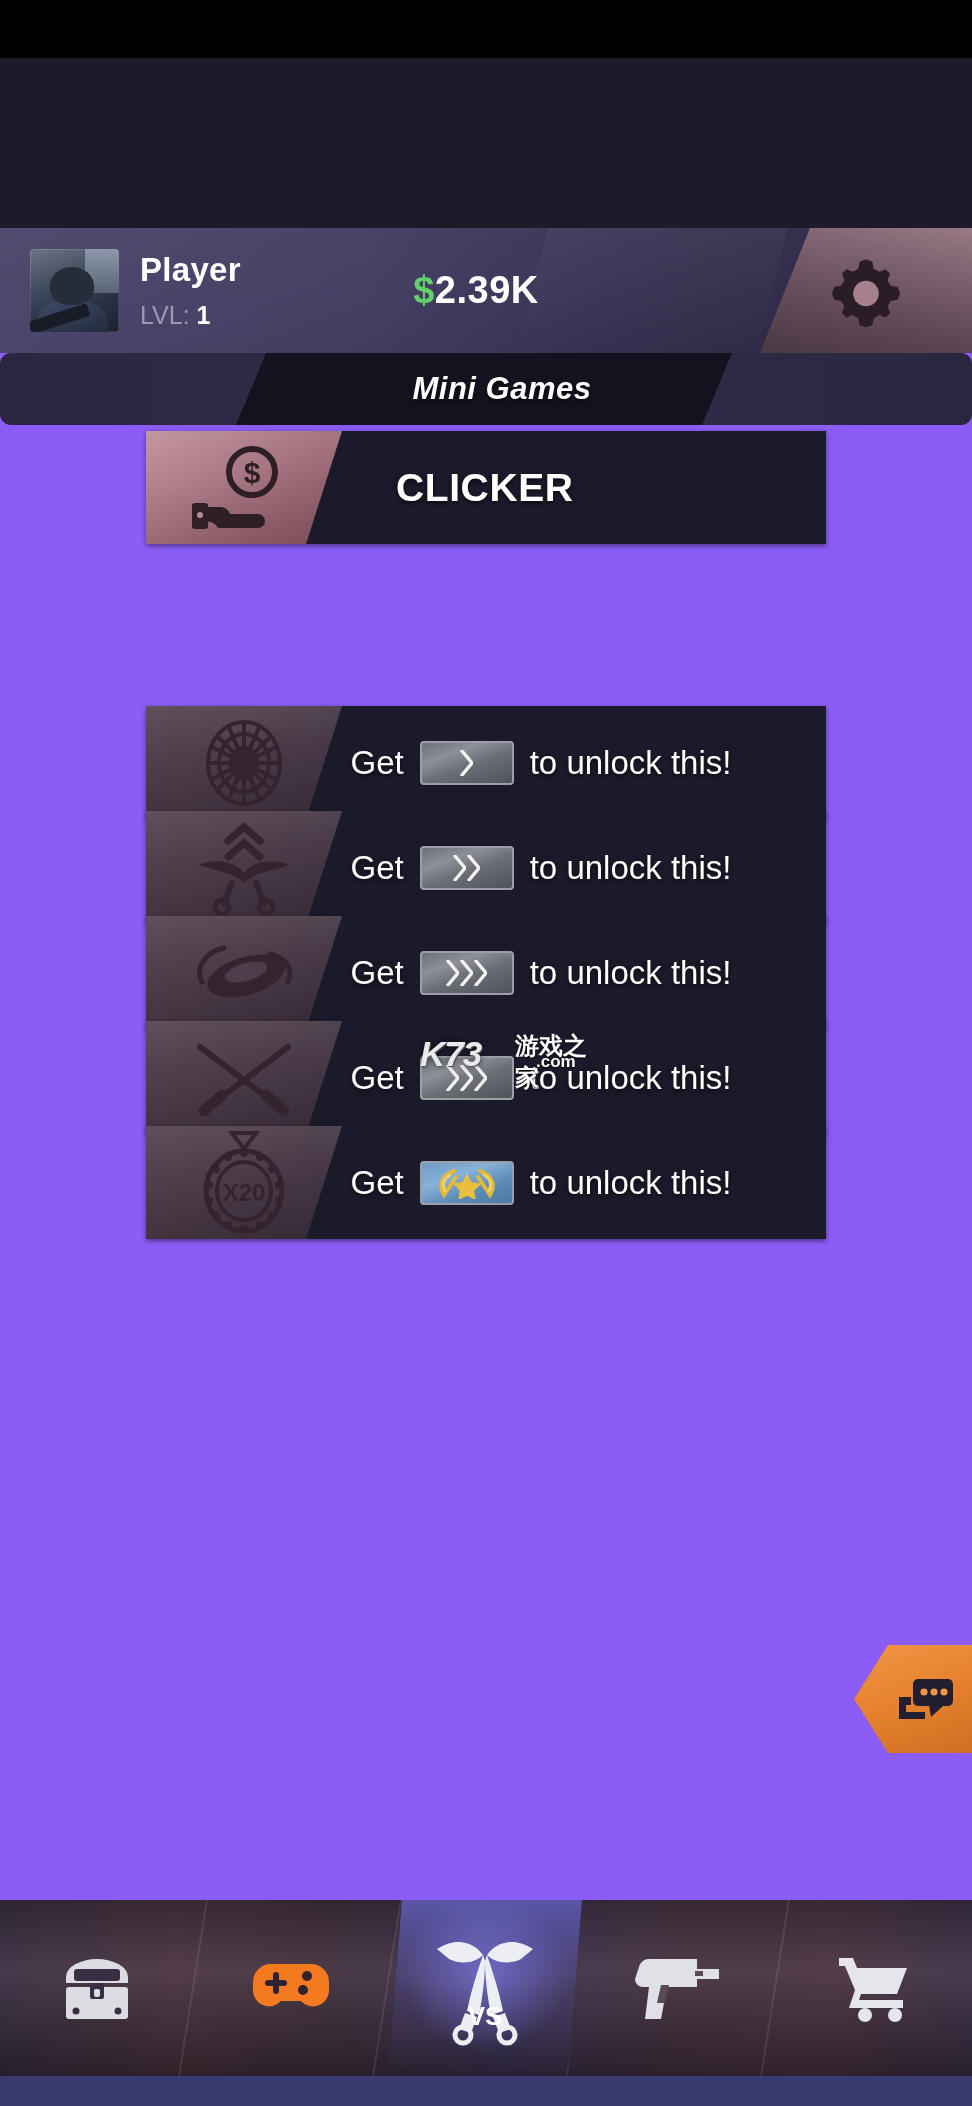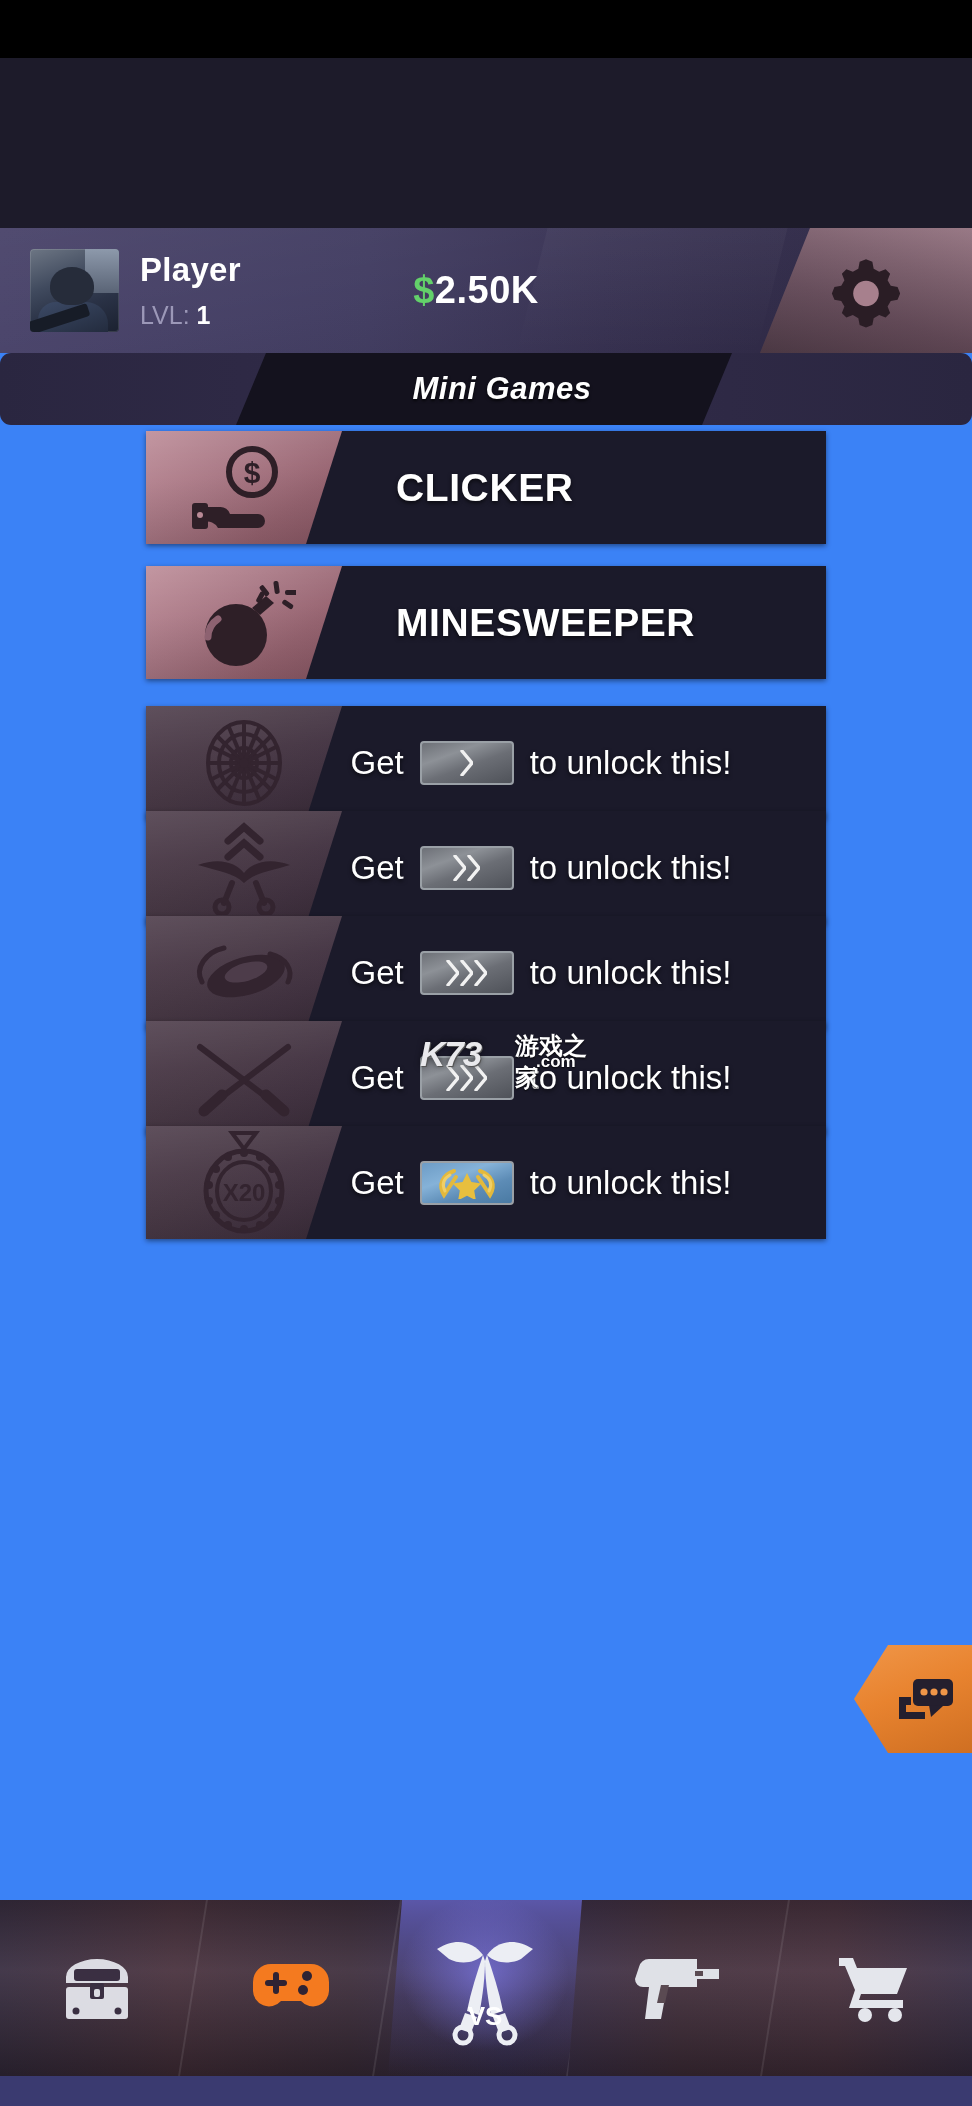--- a/index.html
+++ b/index.html
@@ -6,21 +6,21 @@
   html, body { width:972px; height:2106px; }
   body {
     font-family:"Liberation Sans", sans-serif;
     background:#16141f;
     overflow:hidden;
     position:relative;
   }
   #app {
     position:absolute; inset:0;
     width:972px; height:2106px;
-    background:#3b82f6;
+    background:#8b5cf6;
   }
 
   
   .status-strip {
     position:absolute; top:0; left:0; width:972px; height:58px;
     background:#000000;
   }
   .top-dark {
     position:absolute; top:58px; left:0; width:972px; height:170px;
     background:#1d1b2a;
@@ -270,21 +270,21 @@
     </div>
 
     <div class="player-name">Player</div>
     <div class="player-lvl">
       <span>LVL:</span>
       <b>1</b>
     </div>
 
     <div class="money">
       <div class="money-inner">
-        <span class="cur">$</span><span>2.50K</span>
+        <span class="cur">$</span><span>2.39K</span>
       </div>
     </div>
 
     <div class="settings-panel">
       <div class="sheen"></div>
       <div class="gear">
         <svg viewBox="0 0 64 64">
           <path fill="#2a1d25" d="M32 6l5.2 2.1 1.1 5.6 4.5 2.6 5.3-2.1 3.7 3.7-2.1 5.3 2.6 4.5 5.6 1.1L60 34l-2.1 5.2-5.6 1.1-2.6 4.5 2.1 5.3-3.7 3.7-5.3-2.1-4.5 2.6-1.1 5.6L32 62l-5.2-2.1-1.1-5.6-4.5-2.6-5.3 2.1-3.7-3.7 2.1-5.3-2.6-4.5-5.6-1.1L4 34l2.1-5.2 5.6-1.1 2.6-4.5-2.1-5.3 3.7-3.7 5.3 2.1 4.5-2.6 1.1-5.6z"></path>
           <circle cx="32" cy="34" r="10.5" fill="#a7808d"></circle>
         </svg>
@@ -306,38 +306,20 @@
           <circle cx="62" cy="27" r="23" fill="none" stroke="#2e1f27" stroke-width="6"></circle>
           <text x="62" y="38" font-size="30" font-weight="bold" text-anchor="middle" fill="#2e1f27" font-family="Liberation Sans, sans-serif">$</text>
           <path d="M14 62 h16 a10 10 0 0 1 10 7 h28 a7 7 0 0 1 0 14 h-40 a12 12 0 0 0 -14 -6 z" fill="#2e1f27"></path>
           <rect x="2" y="58" width="16" height="26" rx="3" fill="#2e1f27"></rect>
           <circle cx="10" cy="70" r="3" fill="#b98a96"></circle>
         </svg>
       </div>
       <div class="row-title">CLICKER</div>
     </div>
 
-    <div class="row unlocked" style="top:141px">
-      <div class="row-icon">
-        <div class="ishade"></div>
-        <svg width="104" height="92" viewBox="0 0 104 92">
-          <circle cx="44" cy="58" r="31" fill="#2e1f27"></circle>
-          <path d="M60 31 l14 -12 l8 7 l-14 12 z" fill="#2e1f27"></path>
-          <g fill="#2e1f27">
-            <rect x="82" y="4" width="5" height="13" rx="2" transform="rotate(-8 84 10)"></rect>
-            <rect x="93" y="13" width="13" height="5" rx="2"></rect>
-            <rect x="70" y="8" width="5" height="12" rx="2" transform="rotate(-38 72 14)"></rect>
-            <rect x="90" y="25" width="12" height="5" rx="2" transform="rotate(34 96 27)"></rect>
-            <rect x="62" y="18" width="12" height="5" rx="2" transform="rotate(-62 68 20)"></rect>
-          </g>
-          <path d="M26 42 a22 22 0 0 0 -10 18" fill="none" stroke="#8d6271" stroke-width="7" stroke-linecap="round"></path>
-        </svg>
-      </div>
-      <div class="row-title">MINESWEEPER</div>
-    </div>
 
     <div class="row locked" style="top:281px">
       <div class="row-icon">
         <div class="ishade"></div>
         <svg width="92" height="92" viewBox="0 0 92 92">
           <g fill="none" stroke="#33242f" stroke-width="4">
             <ellipse cx="46" cy="46" rx="36" ry="41"></ellipse>
             <ellipse cx="46" cy="46" rx="25" ry="29"></ellipse>
             <ellipse cx="46" cy="46" rx="13" ry="15"></ellipse>
             <line x1="46" y1="5" x2="46" y2="87"></line>

